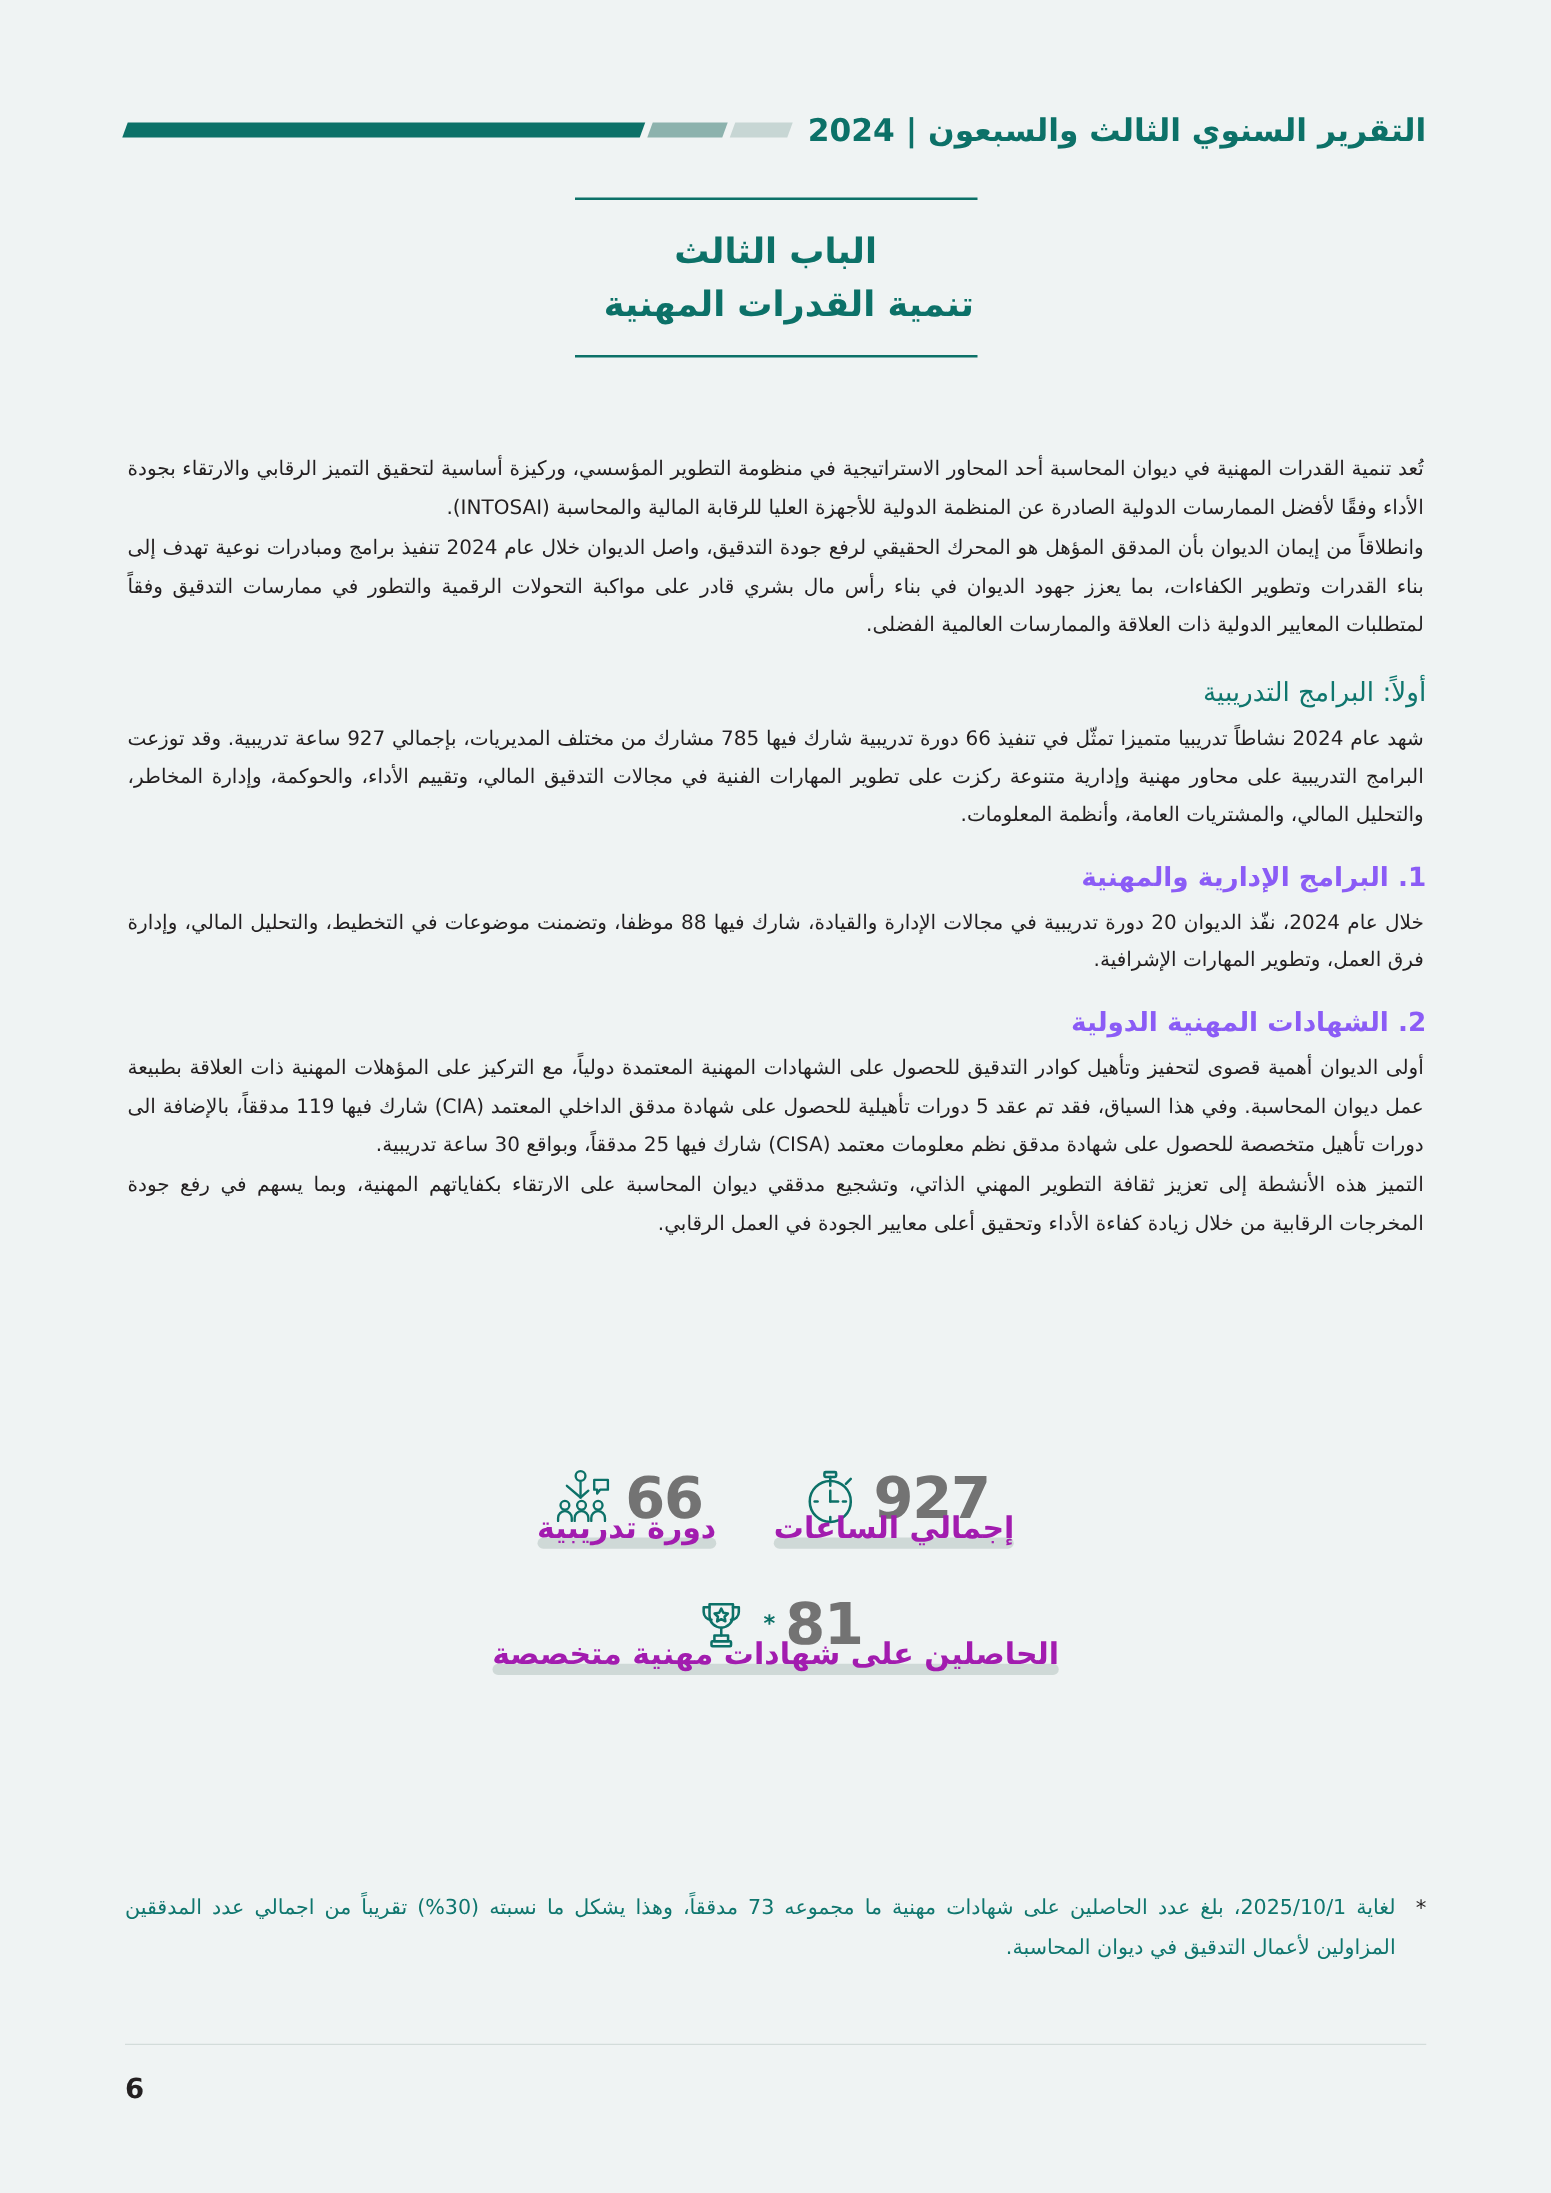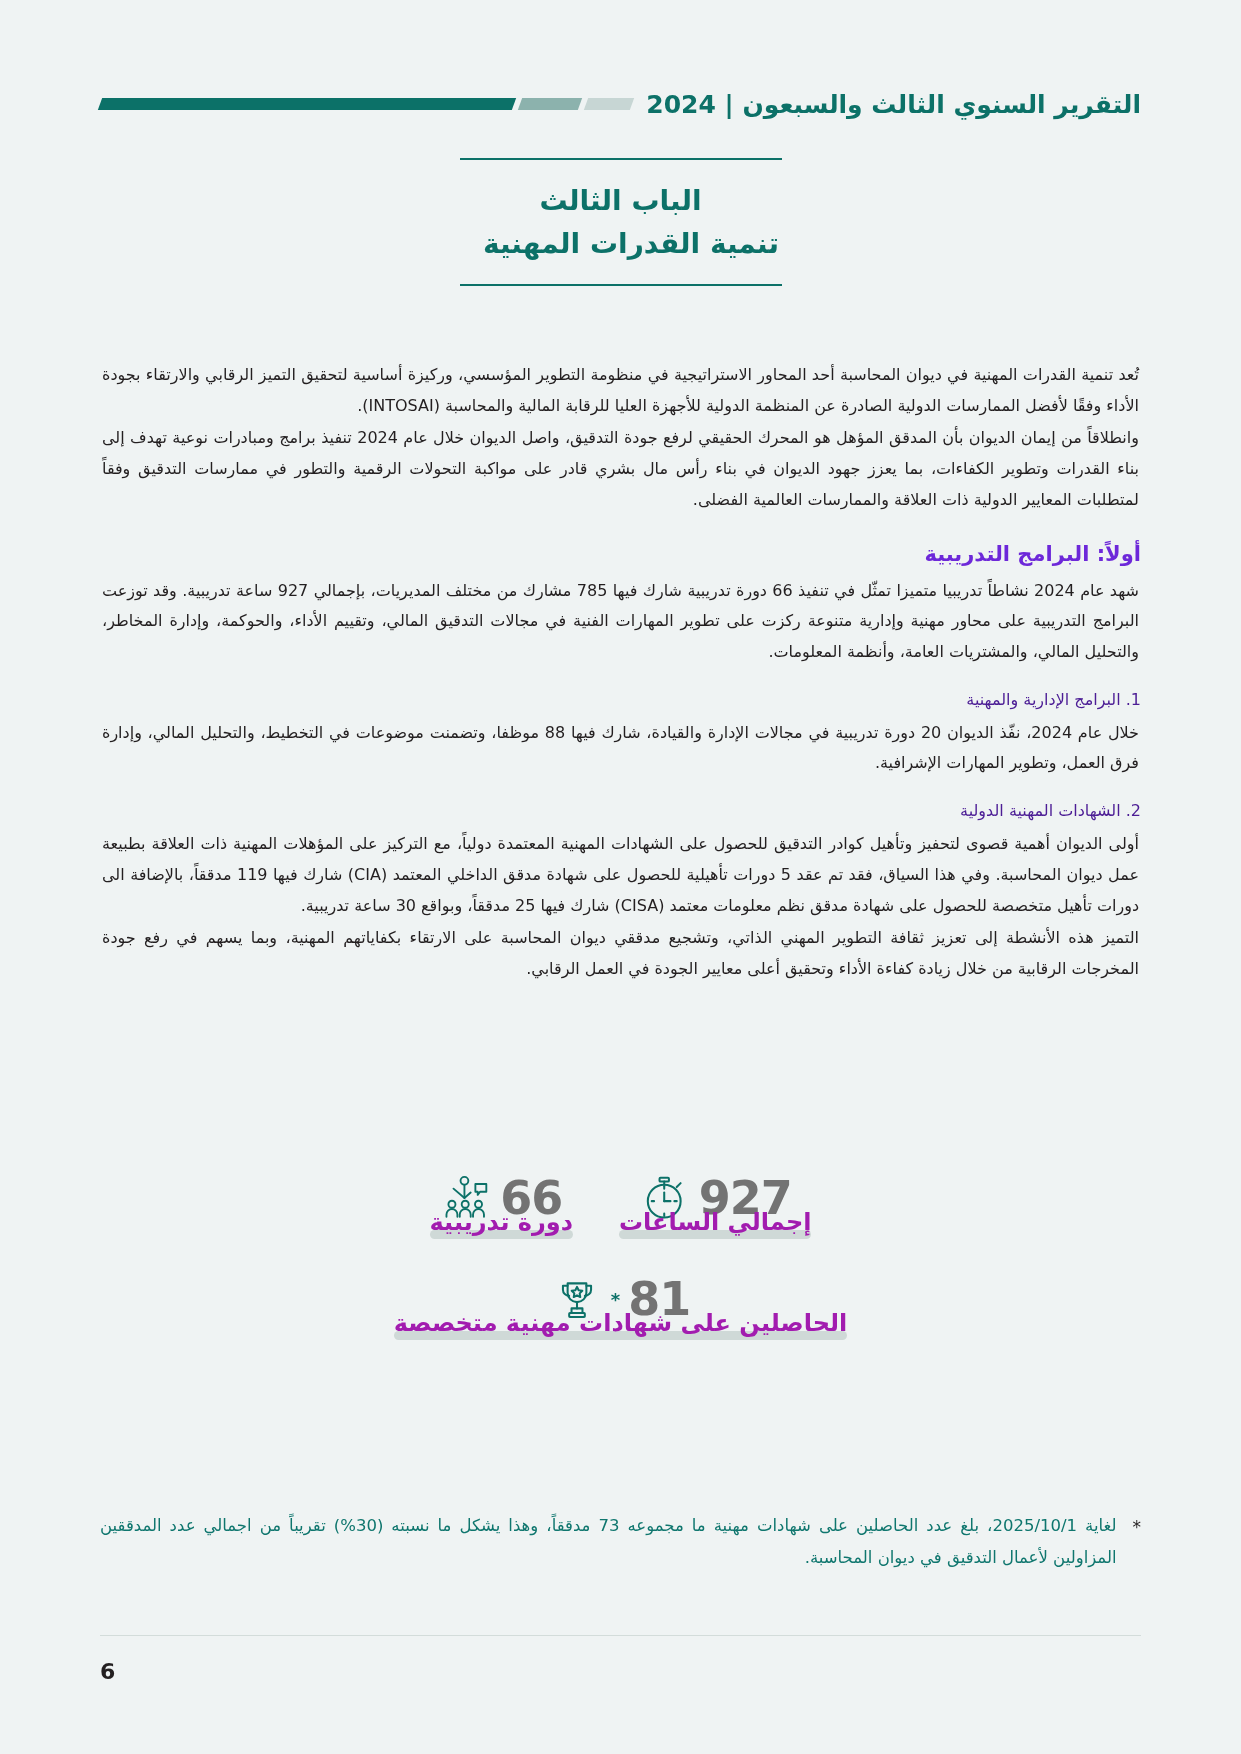--- a/index.html
+++ b/index.html
@@ -103,28 +103,28 @@
     line-height: 1.92;
     margin: 2px;
     text-align: justify;
     text-align-last: right;
     color: #231f20;
   }
   p.body + p.body { margin-top: 0px; }
 
   h2.sec-head {
     font-size: 21px;
-    font-weight: 700;
-    color: #6d28d9;
+    font-weight: 400;
+    color: #0f766e;
     margin: 26px 0 10px 0;
   }
   h3.sub-head {
-    font-size: 16px;
-    font-weight: 400;
-    color: #4c1d95;
+    font-size: 21px;
+    font-weight: 700;
+    color: #8b5cf6;
     margin: 22px 0 9px 0;
     text-align: right;
   }
 
   
   .kpis {
     position: absolute;
     top: 1172px;
     left: 100px;
     right: 100px;

